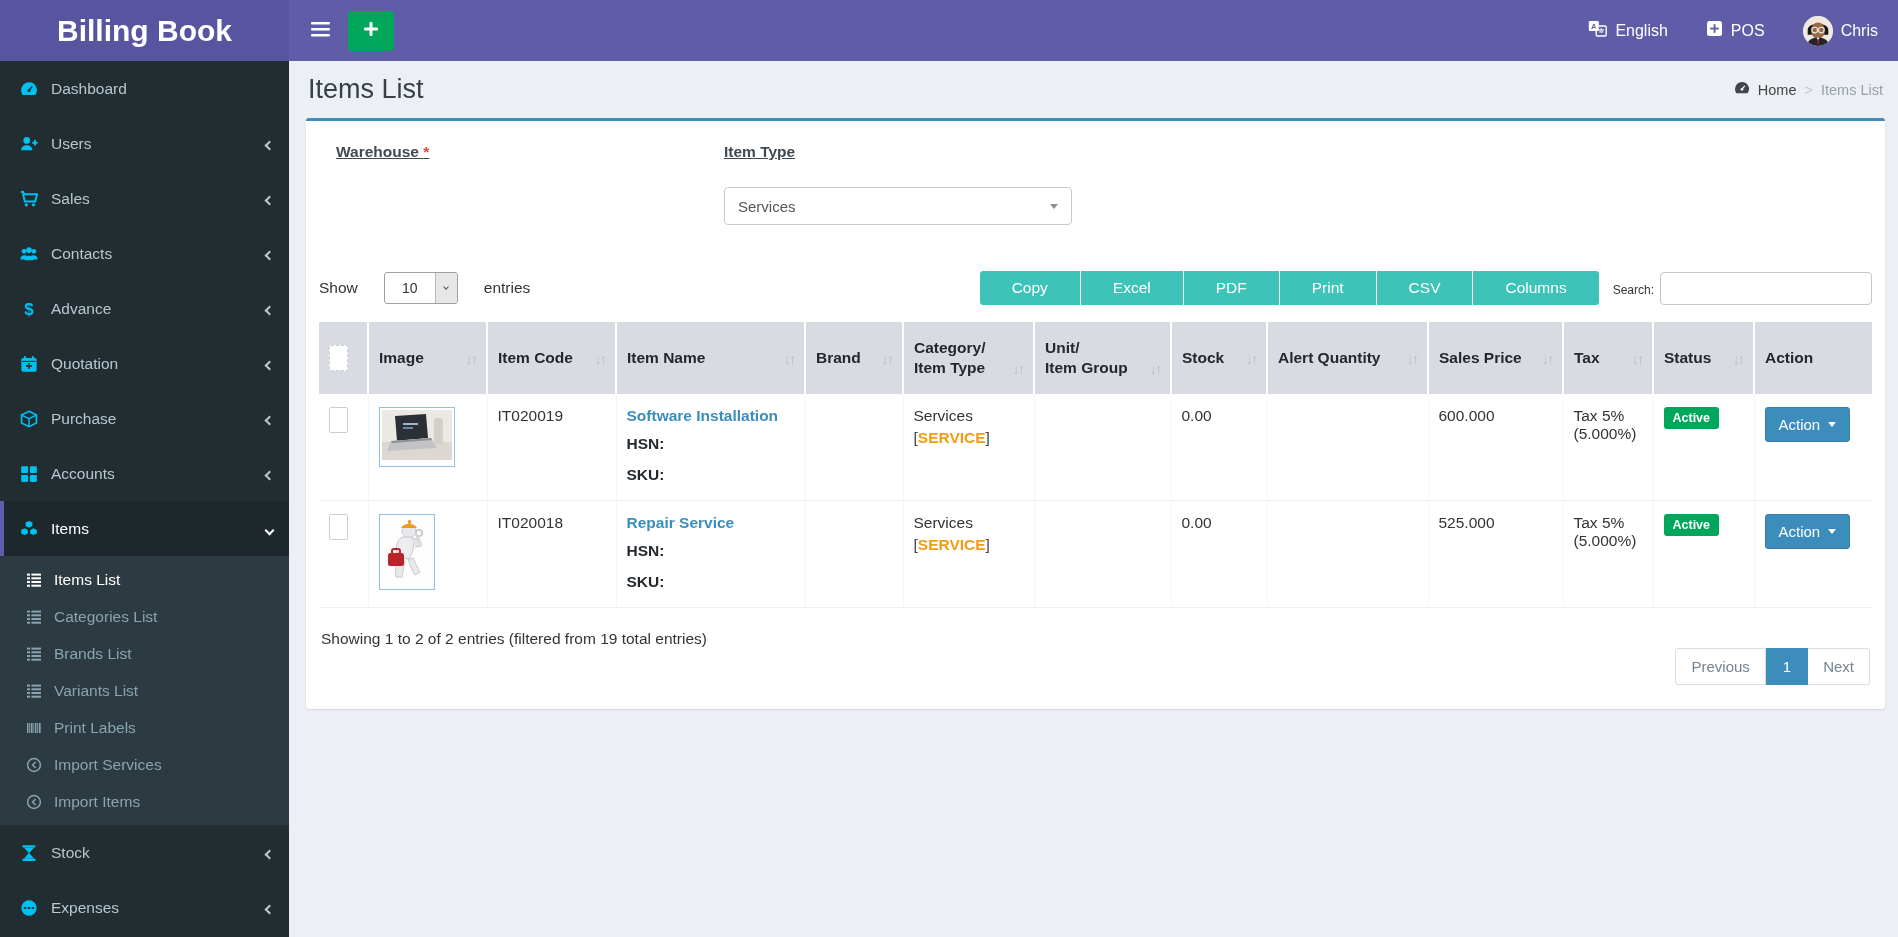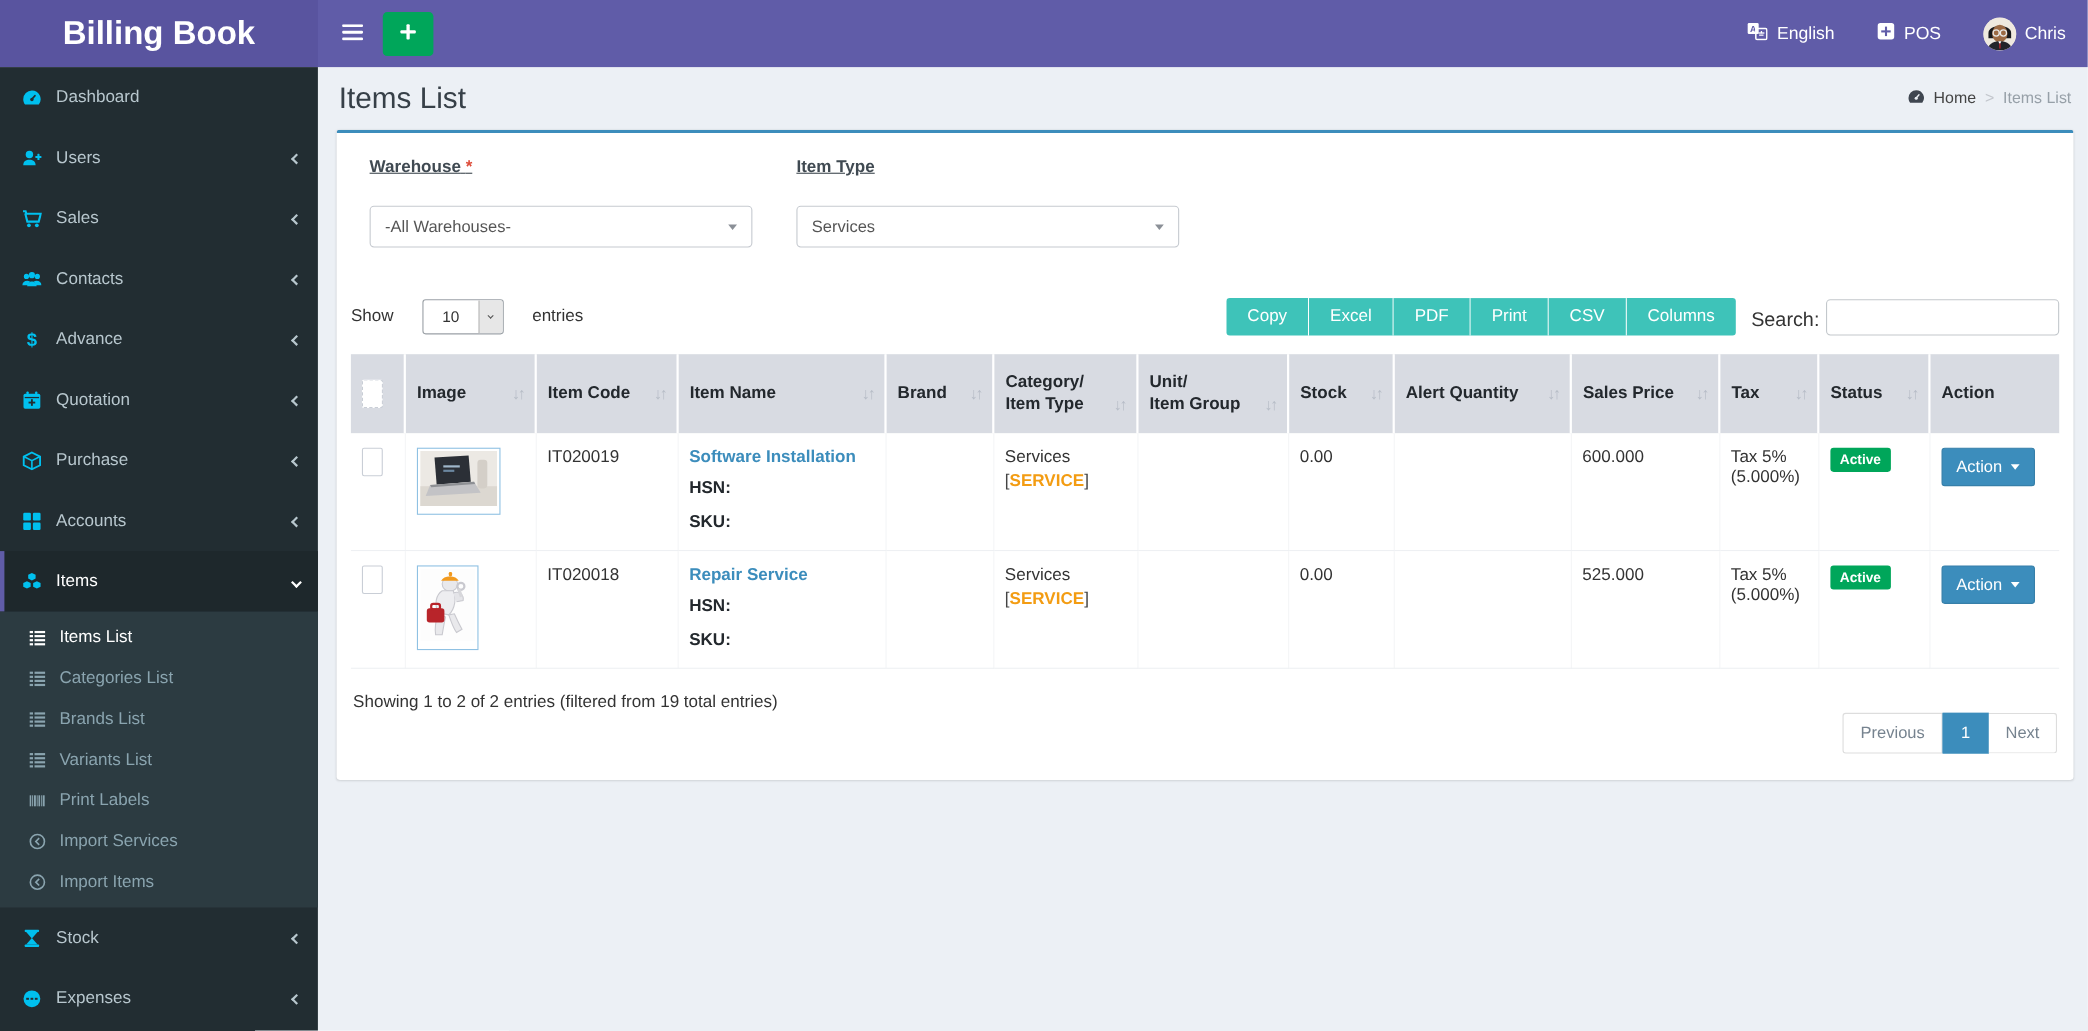--- a/index.html
+++ b/index.html
@@ -68,25 +68,25 @@
   
   .controls { display:flex; align-items:center; margin-top:46px; }
   .length { display:flex; align-items:center; gap:26px; font-size:15.5px; color:#333; }
   .native-select { width:74px; height:32px; border:1px solid #9aa0a6; border-radius:3px; background:#fff;
                    display:flex; align-items:stretch; overflow:hidden; cursor:pointer; }
   .native-select .nsval { flex:1; display:flex; align-items:center; justify-content:center; font-size:14px; color:#333; }
   .ns-arrow { width:22px; background:#e7e7e7; border-left:1px solid #b9b9b9;
               display:flex; align-items:center; justify-content:center; }
   .ctr-right { margin-left:auto; display:flex; align-items:center; }
   .export { display:flex; }
-  .ebtn { background:#3ec3b9; color:#fff; border:none; font-size:15.5px; padding:8px 19px;
+  .ebtn { background:#3ec3b9; color:#fff; border:none; font-size:15.5px; padding:8px 32px;
           border-right:1px solid #fff; cursor:pointer; }
   .ebtn:first-child { border-radius:3px 0 0 3px; }
   .ebtn:last-child { border-right:none; border-radius:0 3px 3px 0; }
-  .search-label { font-size:18px; color:#333; margin:4px 6px 0 14px; }
+  .search-label { font-size:12px; color:#333; margin:4px 6px 0 14px; }
   .search-input { width:212px; height:33px; border:1px solid #c3c8cc; border-radius:4px; padding:0 8px; font-size:15px; }
   
   table { width:100%; border-collapse:collapse; table-layout:fixed; margin-top:17px; }
   thead th { background:#d8dbe2; color:#23282d; font-size:15.5px; font-weight:bold; text-align:left;
              padding:10px 10px; border-right:2px solid #fff; vertical-align:middle; height:72px; }
   thead th:last-child { border-right:none; }
   .thwrap { display:flex; align-items:flex-end; justify-content:space-between; gap:4px; }
   .thline { display:block; line-height:20px; }
   .sort { color:#b7bdc7; font-size:14.5px; letter-spacing:-2px; padding-bottom:1px; flex:none; }
   tbody td { font-size:15.5px; color:#333; padding:13px 10px; vertical-align:top;
@@ -424,24 +424,20 @@
         <span class="sep">&gt;</span>
         <span class="current">Items List</span>
       </div>
     </div>
 
     <div class="card">
 
       <div class="filters">
         <div class="fgroup">
           <span class="flabel"><span>Warehouse</span> <span class="req">*</span></span>
-          <div class="sel2">
-            <span>-All Warehouses-</span>
-            <span class="caret"></span>
-          </div>
         </div>
         <div class="fgroup">
           <span class="flabel">Item Type</span>
           <div class="sel2">
             <span>Services</span>
             <span class="caret"></span>
           </div>
         </div>
       </div>
 

